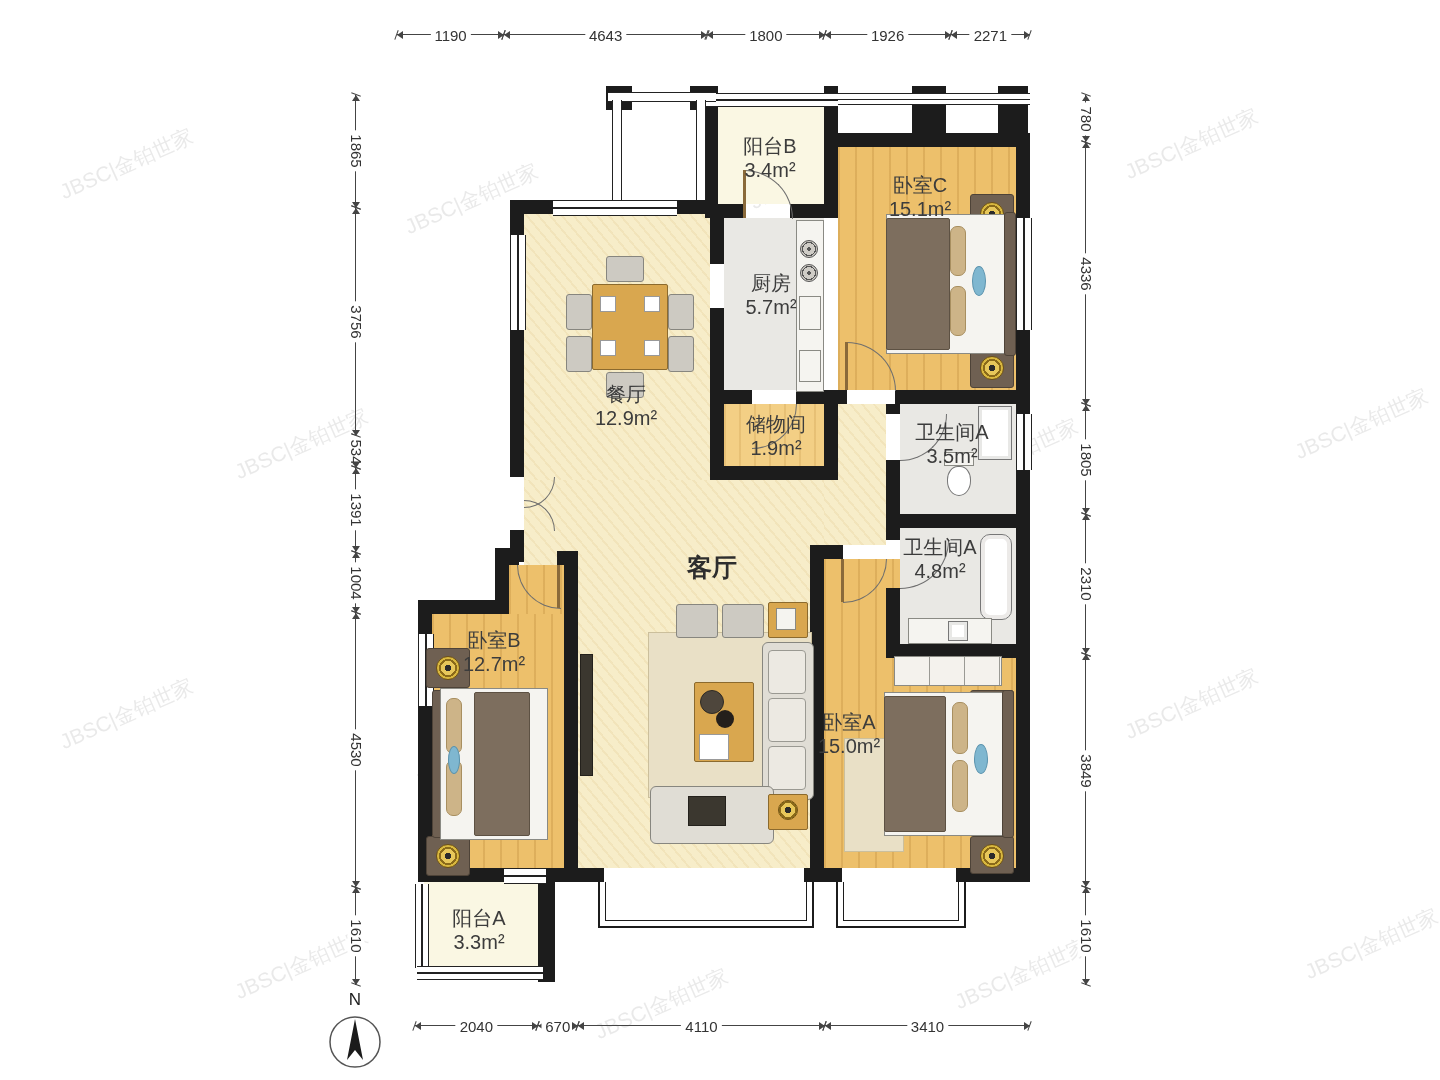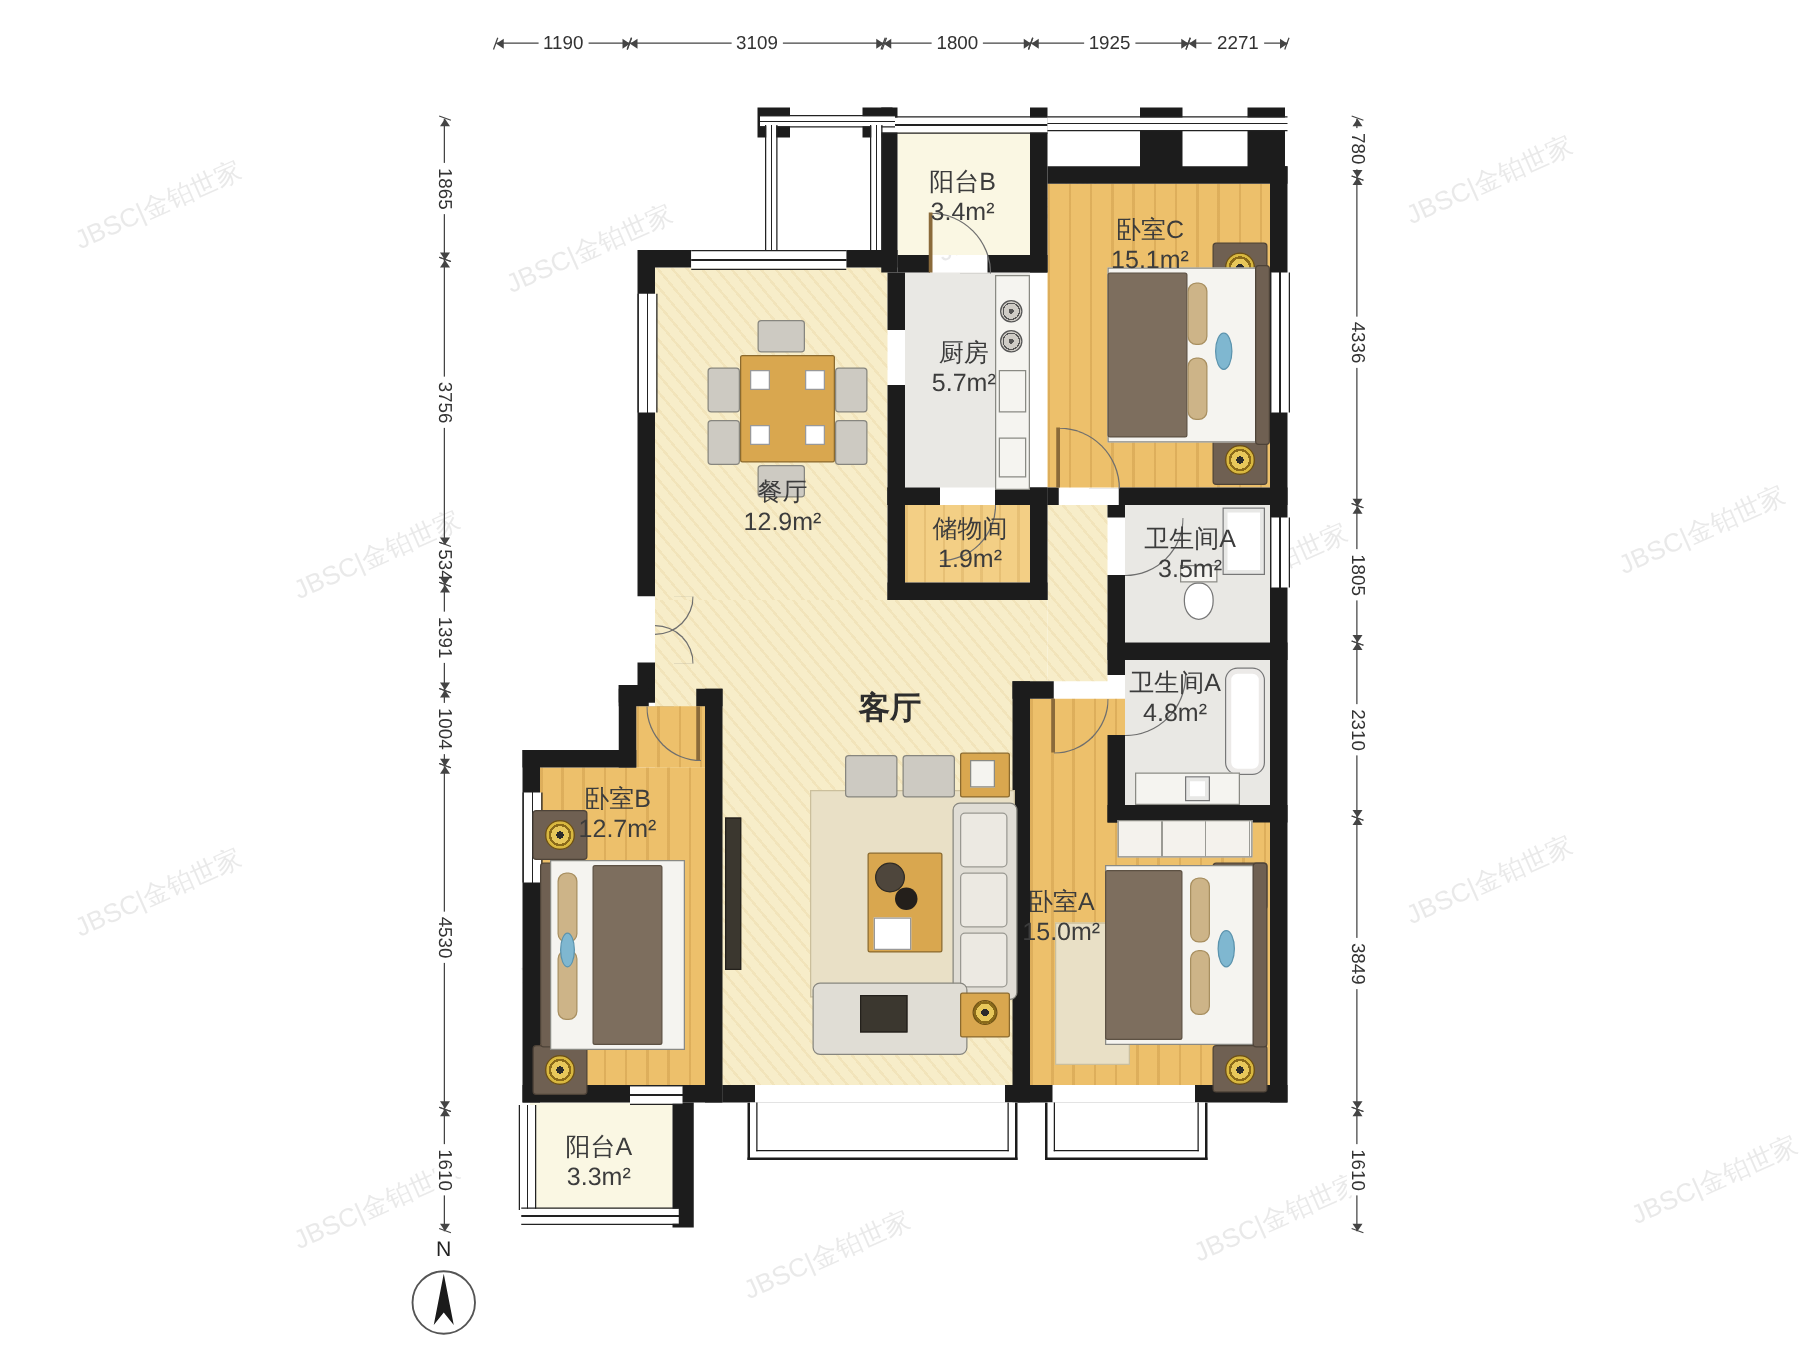--- a/index.html
+++ b/index.html
@@ -306,36 +306,58 @@
     <span class="rarea">3.3m²</span>
   </div>
 
   <div class="dim" id="dim-top" style="left:397px;top:27px;width:633px;height:14px">
       <div class="seg sh" style="left: 0px; width: 107.089px;">
         <span class="slab">1190</span>
         <i class="tk" style="width: 1.2px; height: 10px; top: -5px; left: -0.6px; transform: rotate(20deg);"></i>
         <i class="tk" style="width: 1.2px; height: 10px; top: -5px; right: -0.6px; transform: rotate(20deg);"></i>
       </div>
       <div class="seg sh" style="left: 107.089px; width: 203.012px;">
-        <span class="slab">3109</span>
+        <span class="slab">4643</span>
         <i class="tk" style="width: 1.2px; height: 10px; top: -5px; left: -0.6px; transform: rotate(20deg);"></i>
         <i class="tk" style="width: 1.2px; height: 10px; top: -5px; right: -0.6px; transform: rotate(20deg);"></i>
       </div>
       <div class="seg sh" style="left: 310.101px; width: 117.537px;">
         <span class="slab">1800</span>
         <i class="tk" style="width: 1.2px; height: 10px; top: -5px; left: -0.6px; transform: rotate(20deg);"></i>
         <i class="tk" style="width: 1.2px; height: 10px; top: -5px; right: -0.6px; transform: rotate(20deg);"></i>
       </div>
       <div class="seg sh" style="left: 427.637px; width: 126.025px;">
-        <span class="slab">1925</span>
+        <span class="slab">1926</span>
         <i class="tk" style="width: 1.2px; height: 10px; top: -5px; left: -0.6px; transform: rotate(20deg);"></i>
         <i class="tk" style="width: 1.2px; height: 10px; top: -5px; right: -0.6px; transform: rotate(20deg);"></i>
       </div>
       <div class="seg sh" style="left: 553.663px; width: 79.3372px;">
         <span class="slab">2271</span>
+        <i class="tk" style="width: 1.2px; height: 10px; top: -5px; left: -0.6px; transform: rotate(20deg);"></i>
+        <i class="tk" style="width: 1.2px; height: 10px; top: -5px; right: -0.6px; transform: rotate(20deg);"></i>
+      </div>
+    </div>
+  <div class="dim" id="dim-bottom" style="left:415px;top:1018px;width:615px;height:14px">
+      <div class="seg sh" style="left: 0px; width: 122.639px;">
+        <span class="slab">2040</span>
+        <i class="tk" style="width: 1.2px; height: 10px; top: -5px; left: -0.6px; transform: rotate(20deg);"></i>
+        <i class="tk" style="width: 1.2px; height: 10px; top: -5px; right: -0.6px; transform: rotate(20deg);"></i>
+      </div>
+      <div class="seg sh" style="left: 122.639px; width: 40.2786px;">
+        <span class="slab">670</span>
+        <i class="tk" style="width: 1.2px; height: 10px; top: -5px; left: -0.6px; transform: rotate(20deg);"></i>
+        <i class="tk" style="width: 1.2px; height: 10px; top: -5px; right: -0.6px; transform: rotate(20deg);"></i>
+      </div>
+      <div class="seg sh" style="left: 162.918px; width: 247.082px;">
+        <span class="slab">4110</span>
+        <i class="tk" style="width: 1.2px; height: 10px; top: -5px; left: -0.6px; transform: rotate(20deg);"></i>
+        <i class="tk" style="width: 1.2px; height: 10px; top: -5px; right: -0.6px; transform: rotate(20deg);"></i>
+      </div>
+      <div class="seg sh" style="left: 410px; width: 205px;">
+        <span class="slab">3410</span>
         <i class="tk" style="width: 1.2px; height: 10px; top: -5px; left: -0.6px; transform: rotate(20deg);"></i>
         <i class="tk" style="width: 1.2px; height: 10px; top: -5px; right: -0.6px; transform: rotate(20deg);"></i>
       </div>
     </div>
   <div class="dim" id="dim-left" style="left:348px;top:95px;width:14px;height:890px">
       <div class="seg sv" style="top: 0px; height: 112.992px;">
         <span class="slab">1865</span>
         <i class="tk" style="height: 1.2px; width: 10px; left: -5px; top: -0.6px; transform: rotate(20deg);"></i>
         <i class="tk" style="height: 1.2px; width: 10px; left: -5px; bottom: -0.6px; transform: rotate(20deg);"></i>
       </div>

